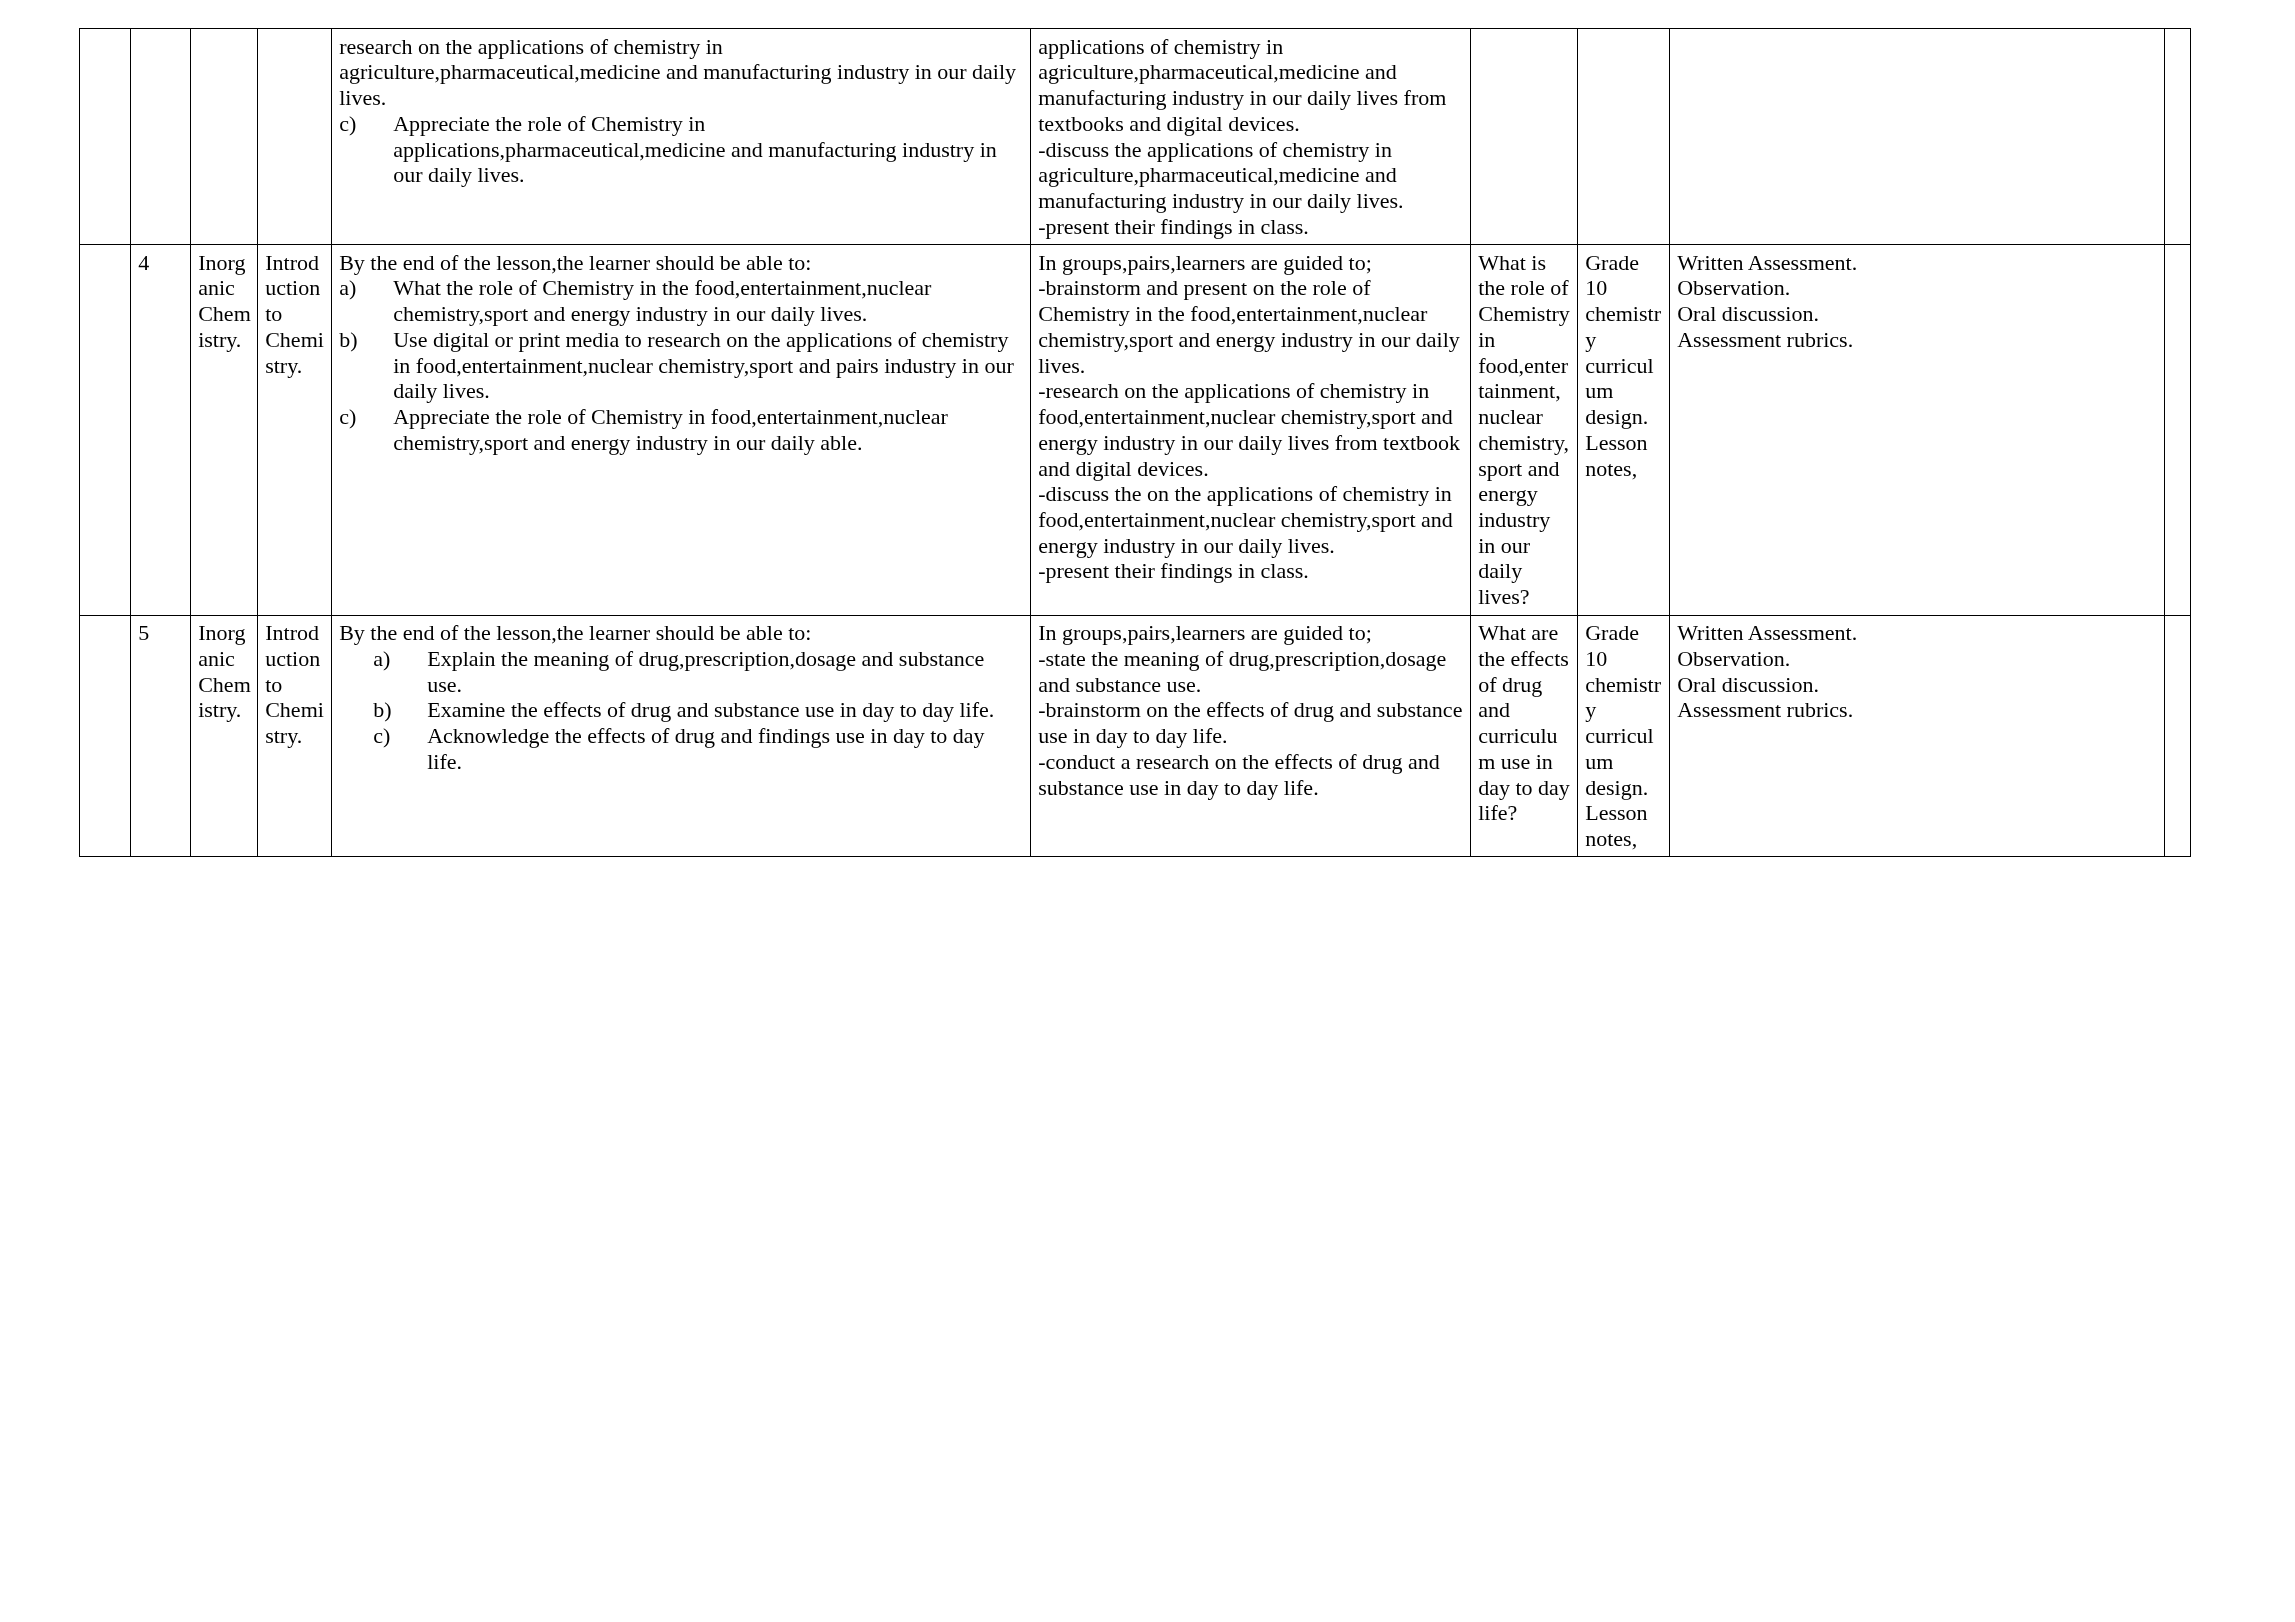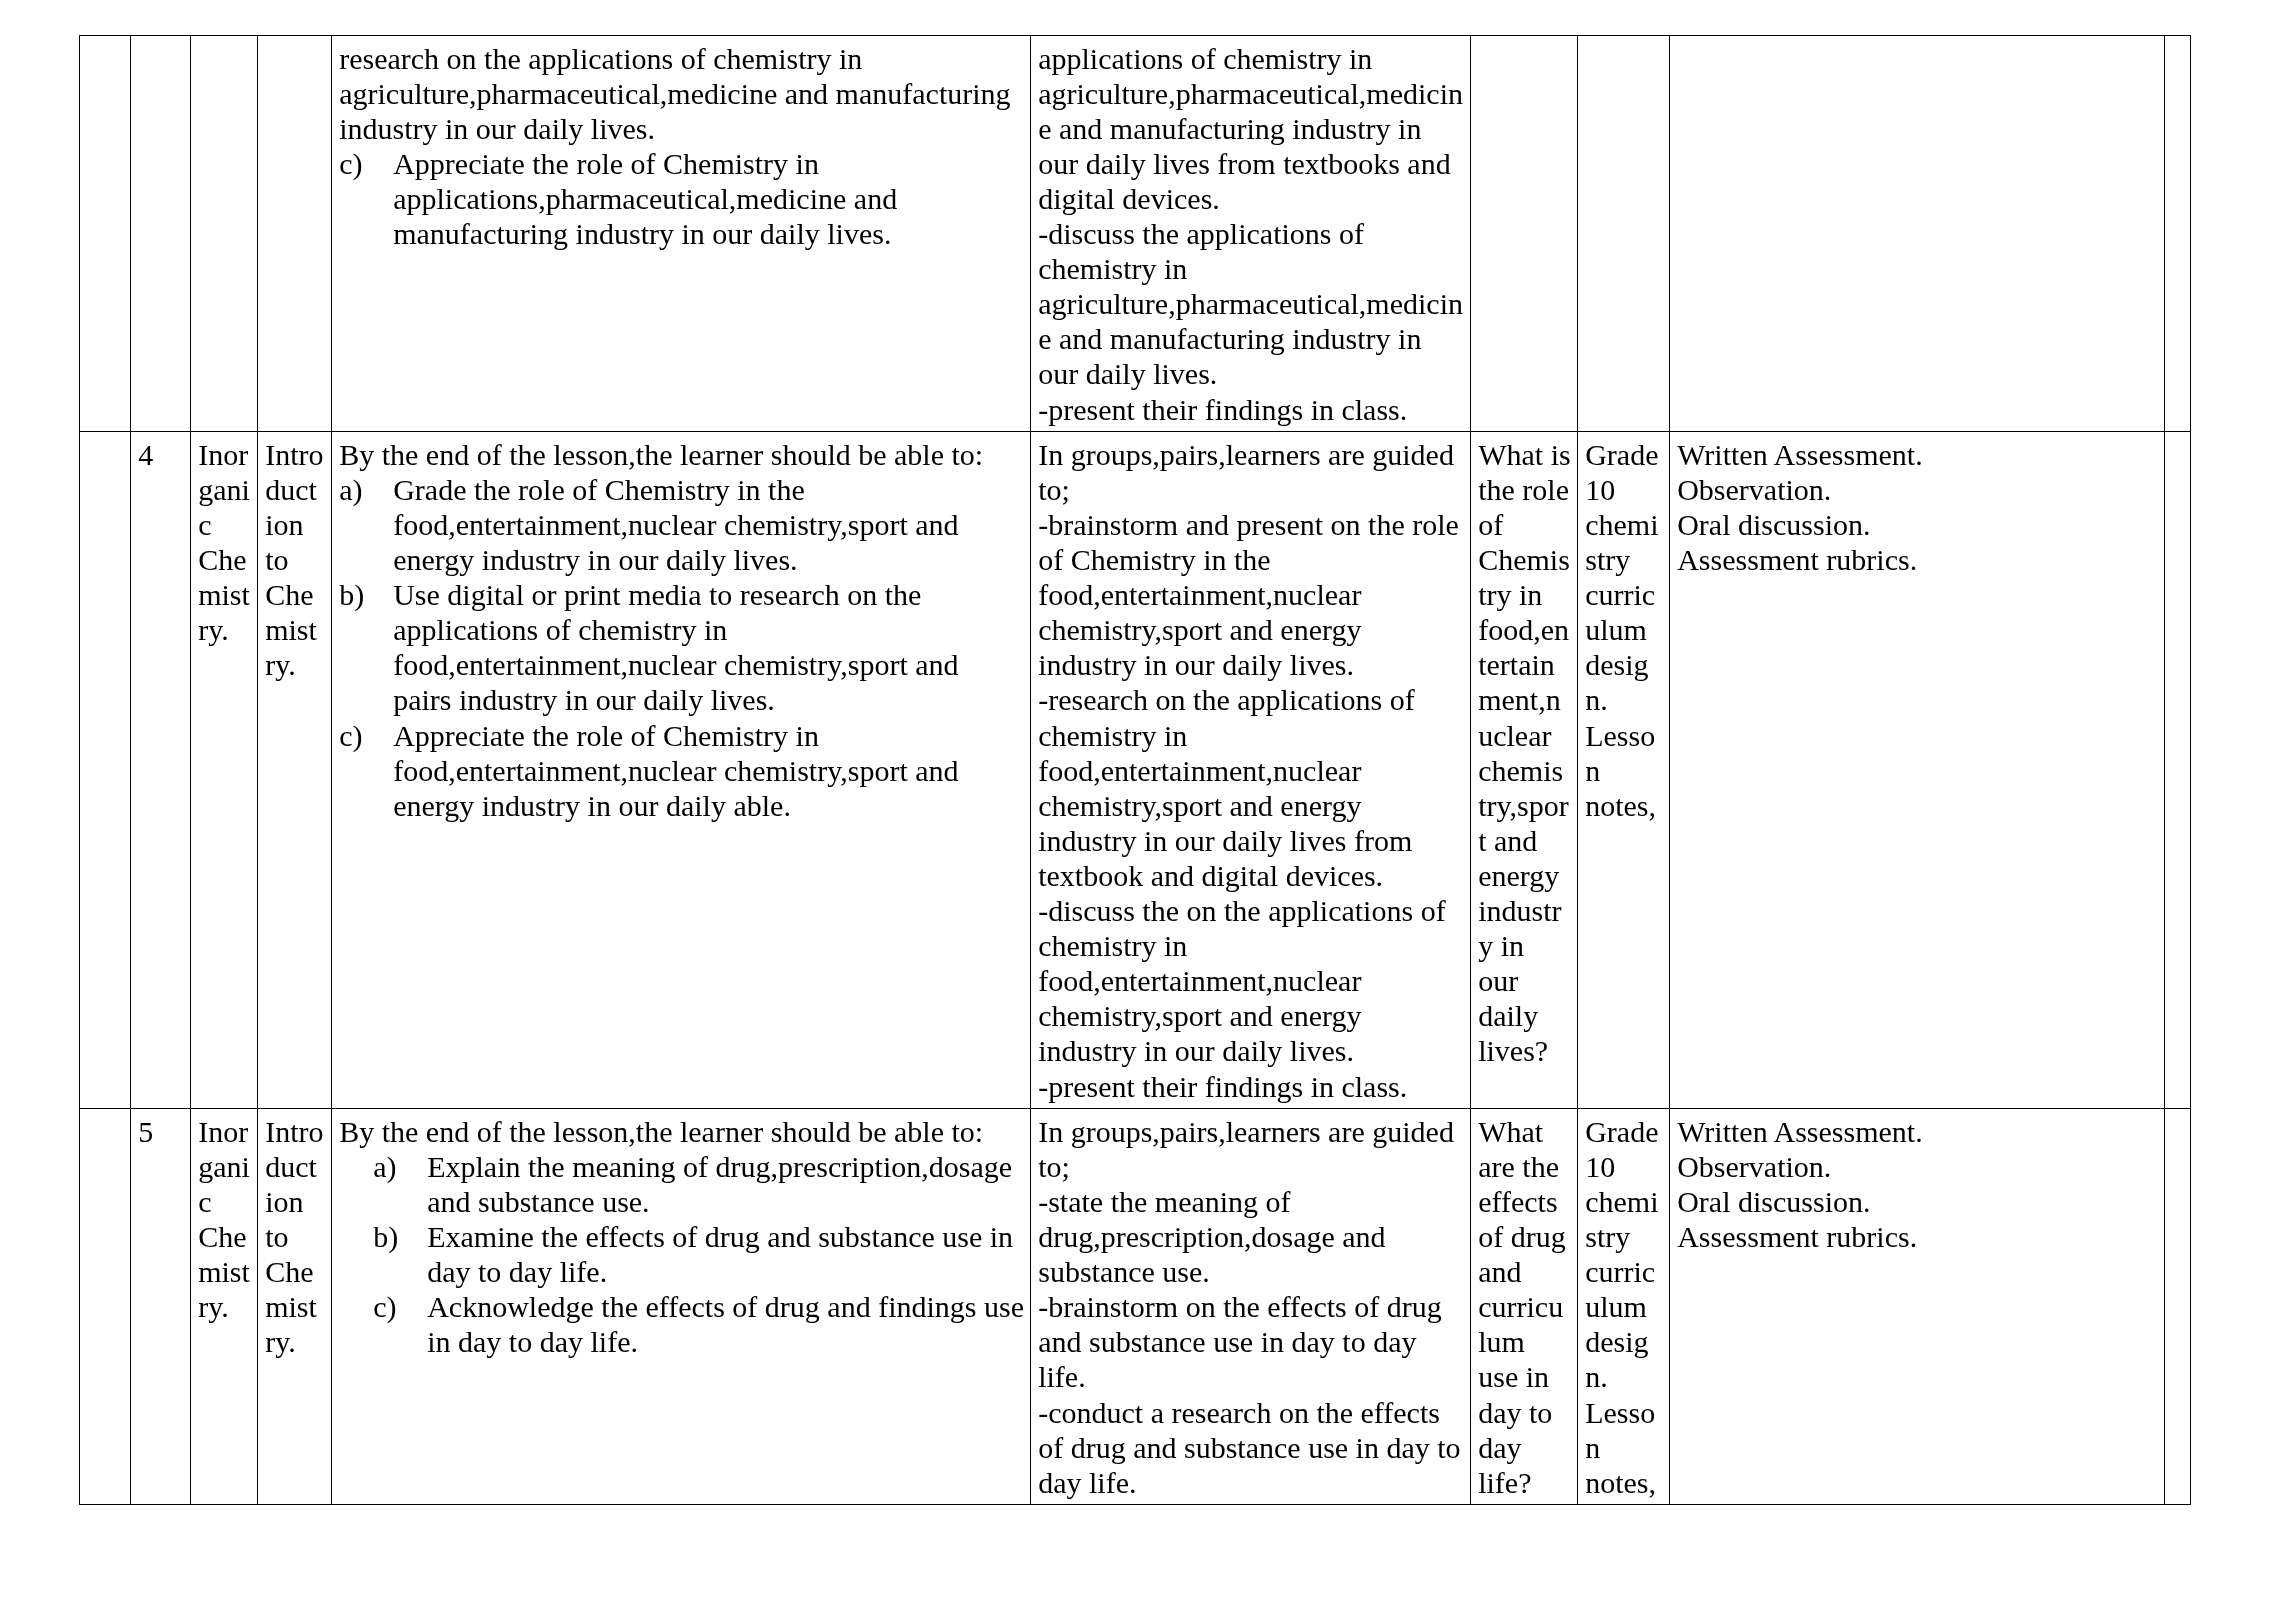--- a/index.html
+++ b/index.html
@@ -16,25 +16,25 @@
   }
   #sheet {
     position: relative;
     width: 2295px;
     height: 1623px;
     background: #ffffff;
   }
   table.scheme {
     position: absolute;
     left: 79px;
-    top: 35px;
+    top: 28px;
     width: 2110px;
     border-collapse: collapse;
     table-layout: fixed;
-    font-size: 30px;
+    font-size: 22px;
     line-height: 1.17;
   }
   table.scheme td {
     border: 1.7px solid #000000;
     vertical-align: top;
     padding: 4.6px 5.9px 4.6px 7.2px;
     word-wrap: break-word;
     overflow-wrap: break-word;
     word-break: break-word;
     hyphens: none;
@@ -148,21 +148,21 @@
           </td>
         <td>
             <span class="cell-text">Inorganic Chemistry.</span>
           </td>
         <td>
             <span class="cell-text">Introduction to Chemistry.</span>
           </td>
         <td colspan="2">
           <span class="cell-intro">By the end of the lesson,the learner should be able to:</span>
           <ol class="abc">
-              <li><span class="marker">a)</span><span>Grade the role of Chemistry in the food,entertainment,nuclear chemistry,sport and energy industry in our daily lives.</span></li>
+              <li><span class="marker">a)</span><span>What the role of Chemistry in the food,entertainment,nuclear chemistry,sport and energy industry in our daily lives.</span></li>
               <li><span class="marker">b)</span><span>Use digital or print media to research on the applications of chemistry in food,entertainment,nuclear chemistry,sport and pairs industry in our daily lives.</span></li>
               <li><span class="marker">c)</span><span>Appreciate the role of Chemistry in food,entertainment,nuclear chemistry,sport and energy industry in our daily able.</span></li>
             </ol>
         </td>
 
         <td>
             <span class="cell-text">In groups,pairs,learners are guided to;
 -brainstorm and present on the role of Chemistry in the food,entertainment,nuclear chemistry,sport and energy industry in our daily lives.
 -research on the applications of chemistry in food,entertainment,nuclear chemistry,sport and energy industry in our daily lives from textbook and digital devices.
 -discuss the on the applications of chemistry in food,entertainment,nuclear chemistry,sport and energy industry in our daily lives.

